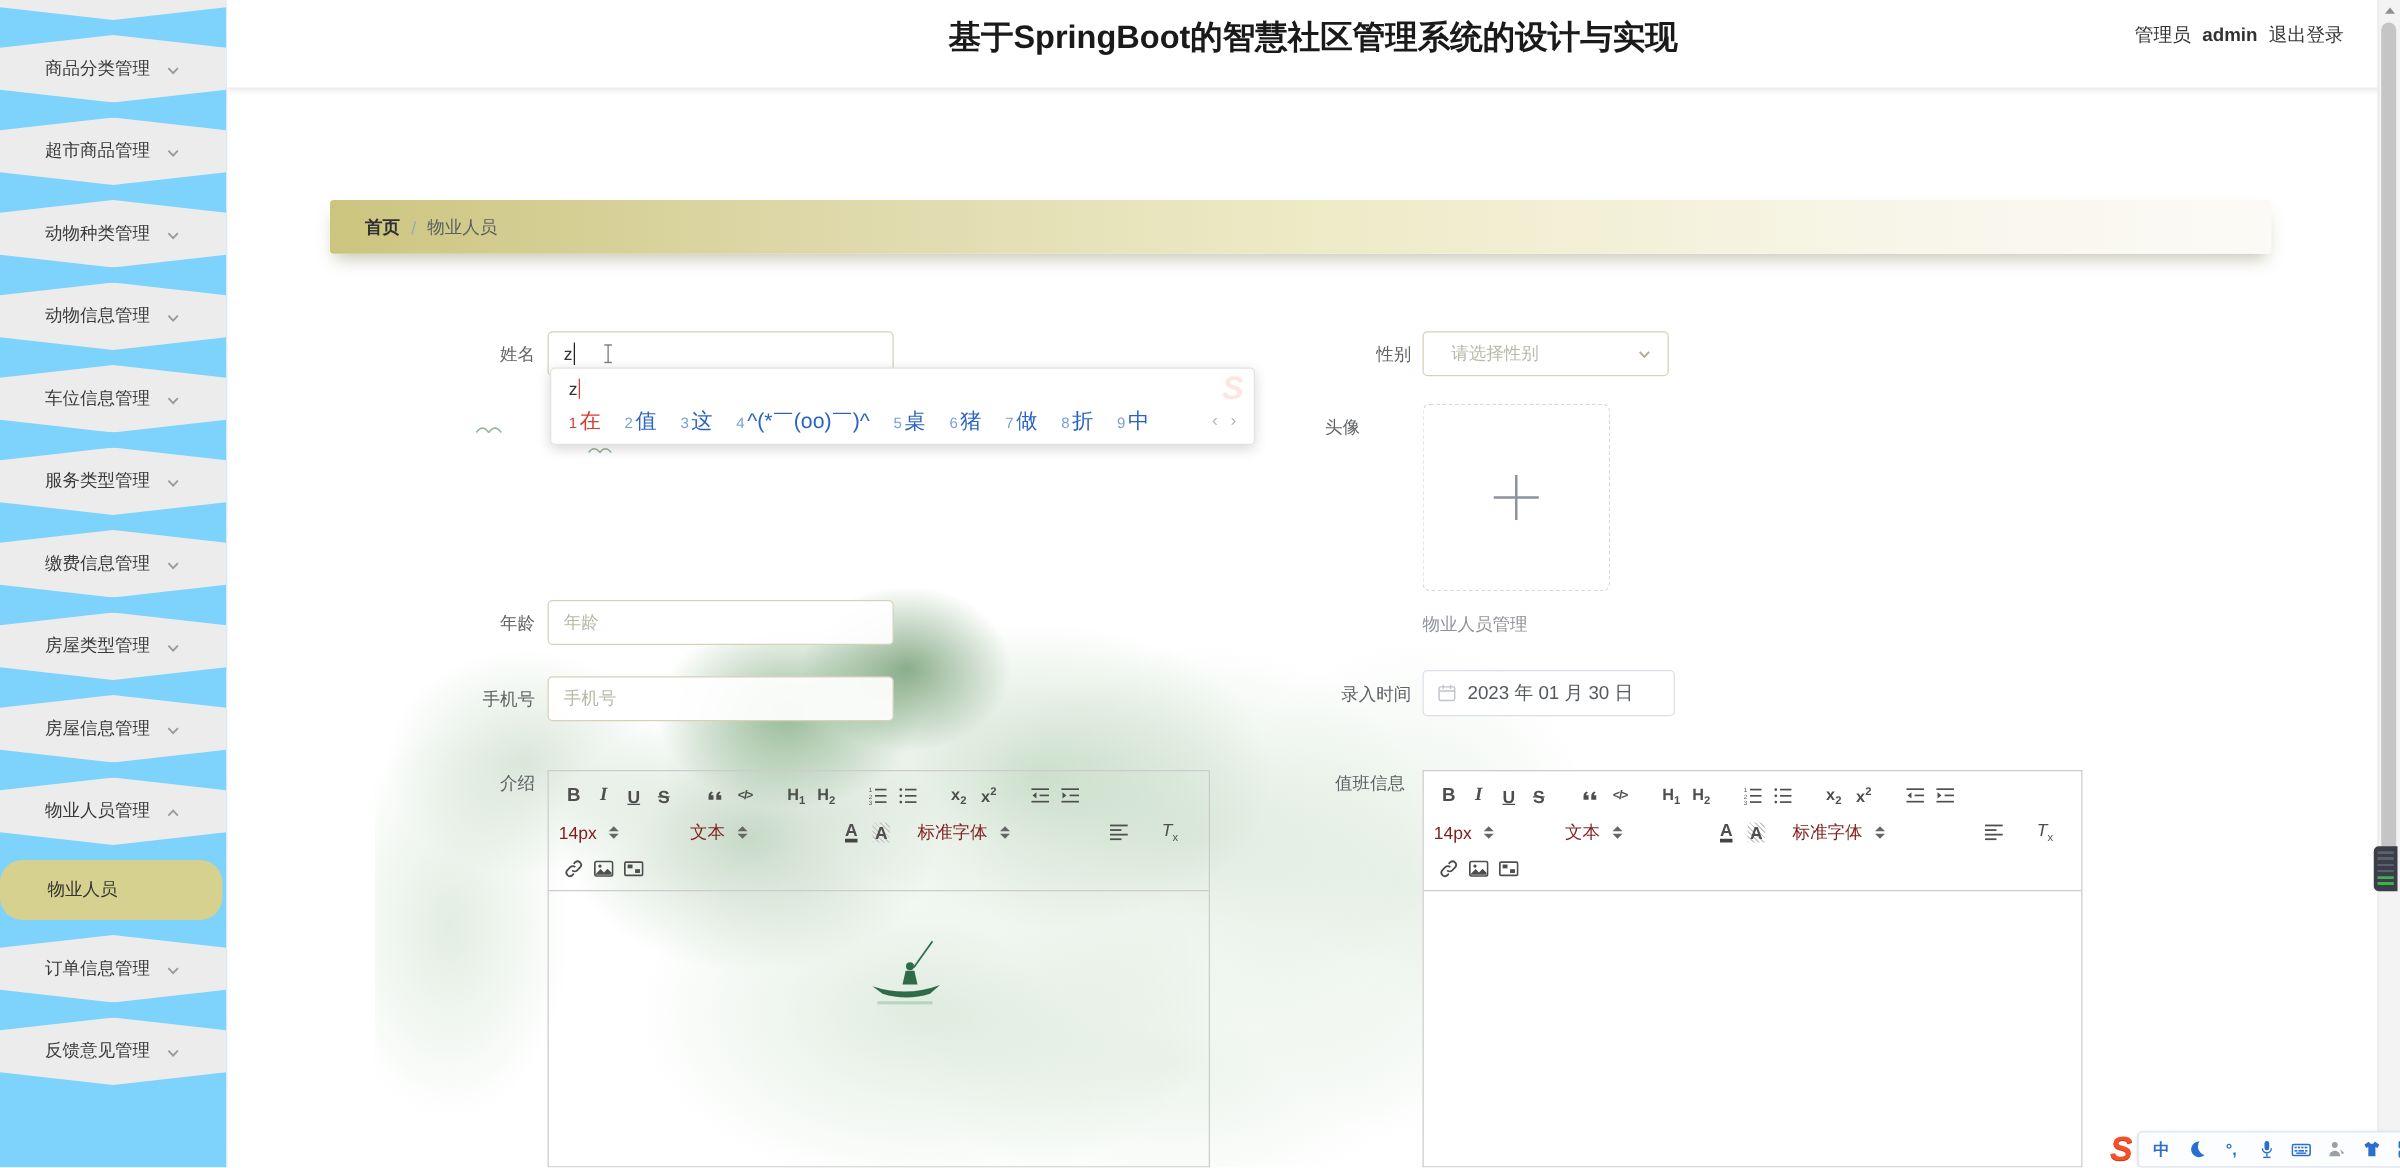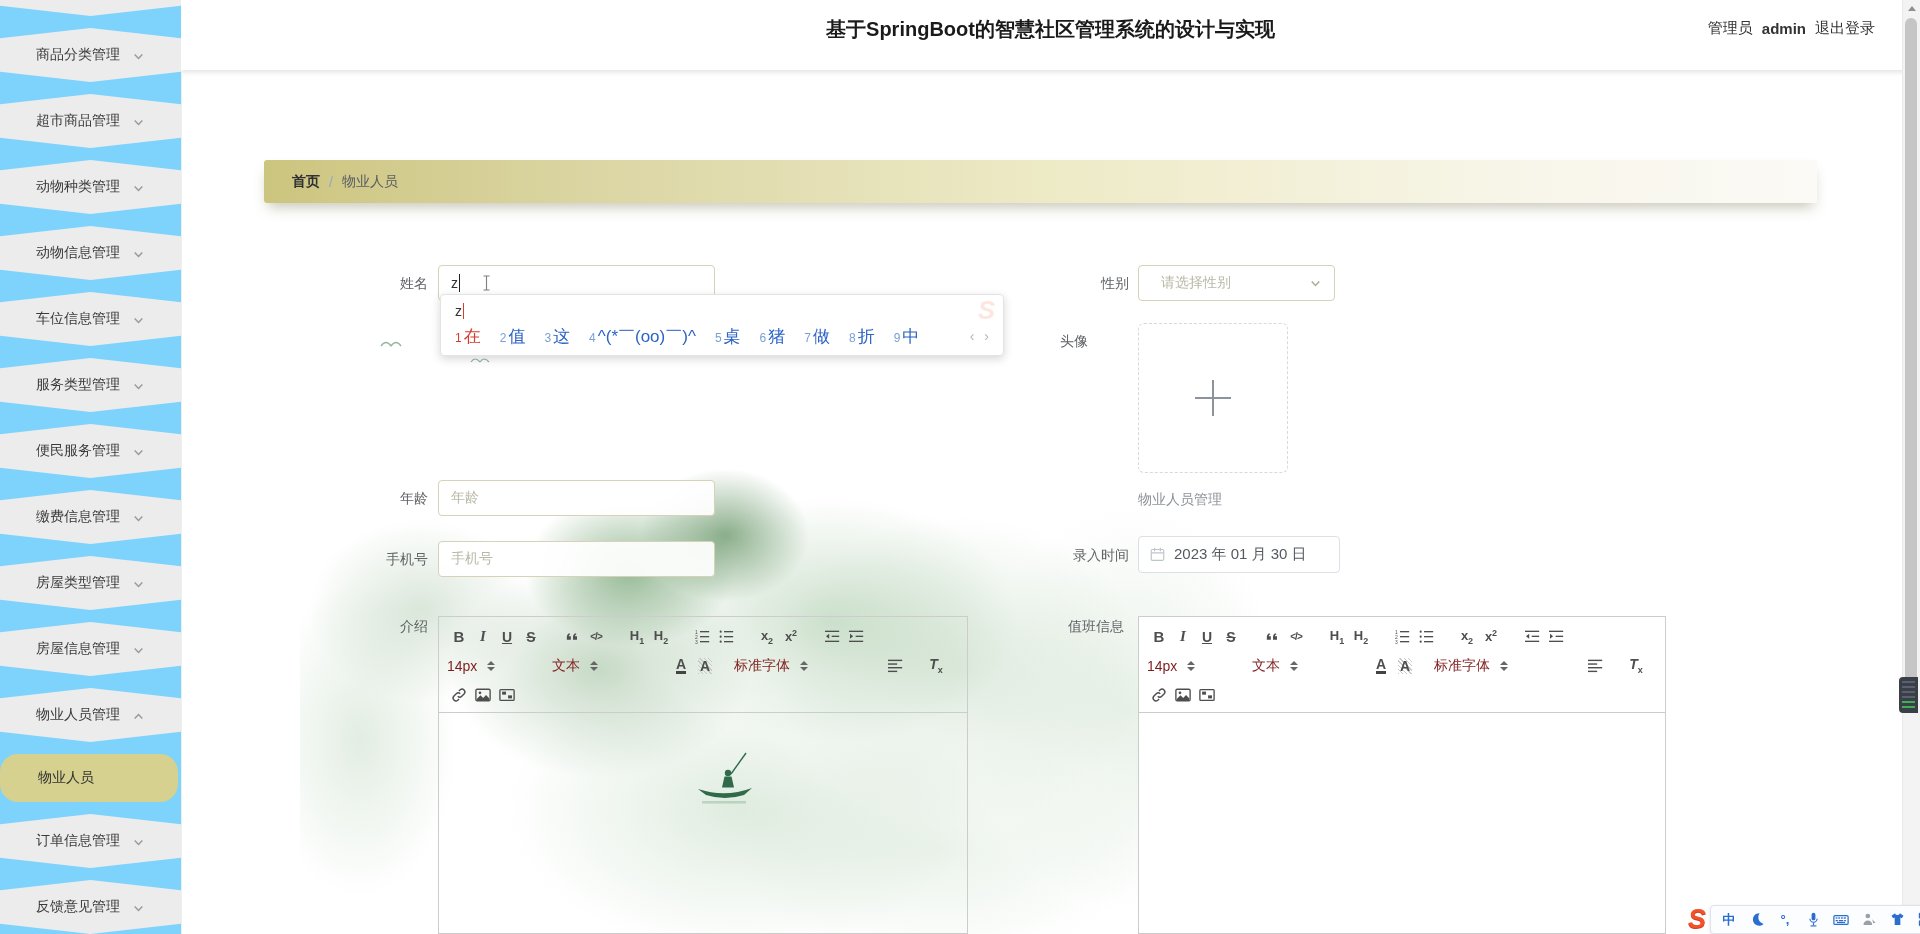--- a/index.html
+++ b/index.html
@@ -13,21 +13,21 @@
     display:flex;align-items:center;justify-content:center;gap:12px;
     font-size:14px;color:#3a3a3a;cursor:pointer;}
   .menu-item .chev{color:#9a9a9a;display:inline-flex;margin-top:2px;}
   .menu-pill{width:178px;height:48px;margin:3px 0 12px 0;background:#d6d18e;border-radius:18px;
     display:flex;align-items:center;padding-left:38px;box-sizing:border-box;font-size:14px;color:#333;cursor:pointer;}
   .side-divider{position:absolute;left:181px;top:70px;bottom:0;width:1px;background:#efefef;z-index:5;}
   
   .header{position:absolute;left:181px;right:0;top:0;height:70px;background:#fff;
     box-shadow:0 2px 5px rgba(0,0,0,.12);z-index:4;}
   .header-title{position:absolute;left:0;right:0;top:0;height:58px;display:flex;align-items:center;
-    justify-content:center;font-size:20px;font-weight:bold;color:#1a1a1a;}
+    justify-content:center;font-size:26px;font-weight:bold;color:#1a1a1a;}
   .header-right{position:absolute;right:45px;top:0;height:56px;display:flex;align-items:center;gap:9px;
     font-size:15px;color:#333;}
   .header-right .adm{font-weight:bold;}
   .logout{cursor:pointer;}
   
   .breadcrumb{position:absolute;left:264px;top:160px;width:1553px;height:43px;border-radius:3px;
     background:linear-gradient(90deg,#ccc57f 0%,#dcd6a5 22%,#eeebc8 52%,#f8f6ea 82%,#fbfaf6 100%);
     box-shadow:0 8px 14px -4px rgba(95,90,45,.35);display:flex;align-items:center;padding-left:28px;
     box-sizing:border-box;font-size:14px;z-index:3;}
   .bc-home{font-weight:bold;color:#303133;cursor:pointer;}
@@ -76,21 +76,21 @@
   .grp{margin-left:17px;}
   .gB{font-weight:bold;font-size:15px;}
   .gI{font-family:"Liberation Serif","DejaVu Serif",serif;font-style:italic;font-weight:bold;font-size:15px;}
   .gU{text-decoration:underline;font-weight:bold;}
   .gS{text-decoration:line-through;font-weight:bold;}
   .gCode{font-size:10px;font-weight:bold;letter-spacing:-1px;}
   .gH{font-weight:bold;font-size:13px;}
   .gH sub,.gH sup{font-size:9px;}
   .gColor{font-weight:bold;border-bottom:3px solid #444;line-height:13px;}
   .gBg{font-weight:bold;padding:0 2px;background:repeating-linear-gradient(45deg,#c9c9c9 0 1px,transparent 1px 3px);}
-  .gClean{font-style:italic;font-weight:bold;}
+  .gClean{font-style:italic;font-weight:normal;}
   .gClean sub{font-size:9px;font-style:normal;}
   .tb-select{display:inline-flex;align-items:center;height:24px;color:#7f1d1d;font-size:14px;cursor:pointer;flex:none;}
   .tb-select .lbl{white-space:nowrap;}
   .updown{display:inline-flex;flex-direction:column;gap:2px;margin-left:10px;}
   .updown i{width:0;height:0;border-left:4px solid transparent;border-right:4px solid transparent;}
   .updown .up{border-bottom:4px solid #666;}
   .updown .dn{border-top:4px solid #666;}
   .w-size{width:88px;}.w-header{width:100px;}.w-font{width:132px;}
   .ed-content{height:223px;cursor:text;}
   
@@ -167,28 +167,20 @@
       <div class="menu-item">
         <span>车位信息管理</span>
         <span class="chev">
           <svg width="13" height="13" viewBox="0 0 12 12">
             <path d="M2.5 4.2 6 7.8l3.5-3.6" fill="none" stroke="currentColor" stroke-width="1.4"></path>
           </svg>
         </span>
       </div>
       <div class="menu-item">
         <span>服务类型管理</span>
-        <span class="chev">
-          <svg width="13" height="13" viewBox="0 0 12 12">
-            <path d="M2.5 4.2 6 7.8l3.5-3.6" fill="none" stroke="currentColor" stroke-width="1.4"></path>
-          </svg>
-        </span>
-      </div>
-      <div class="menu-item">
-        <span>便民服务管理</span>
         <span class="chev">
           <svg width="13" height="13" viewBox="0 0 12 12">
             <path d="M2.5 4.2 6 7.8l3.5-3.6" fill="none" stroke="currentColor" stroke-width="1.4"></path>
           </svg>
         </span>
       </div>
       <div class="menu-item">
         <span>缴费信息管理</span>
         <span class="chev">
           <svg width="13" height="13" viewBox="0 0 12 12">

